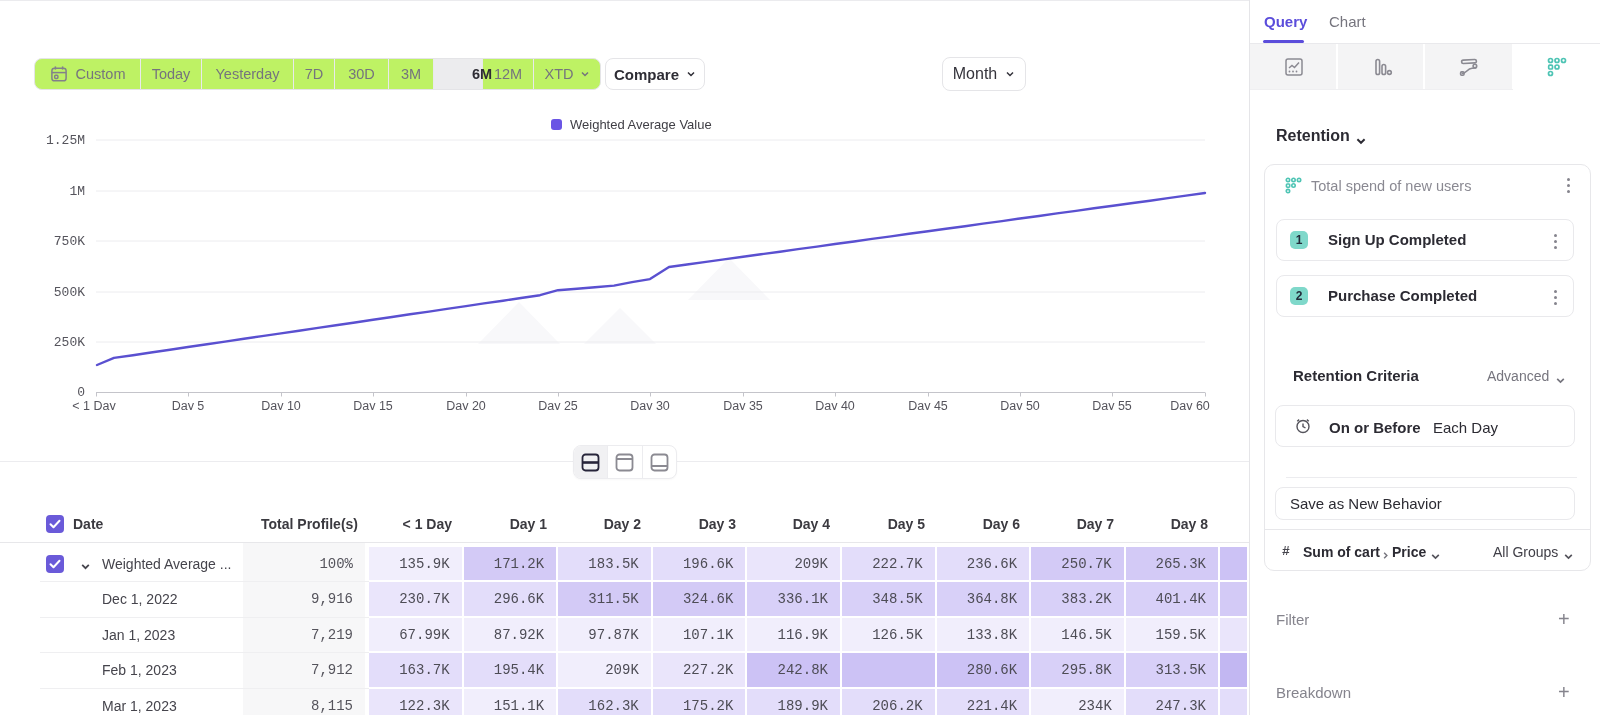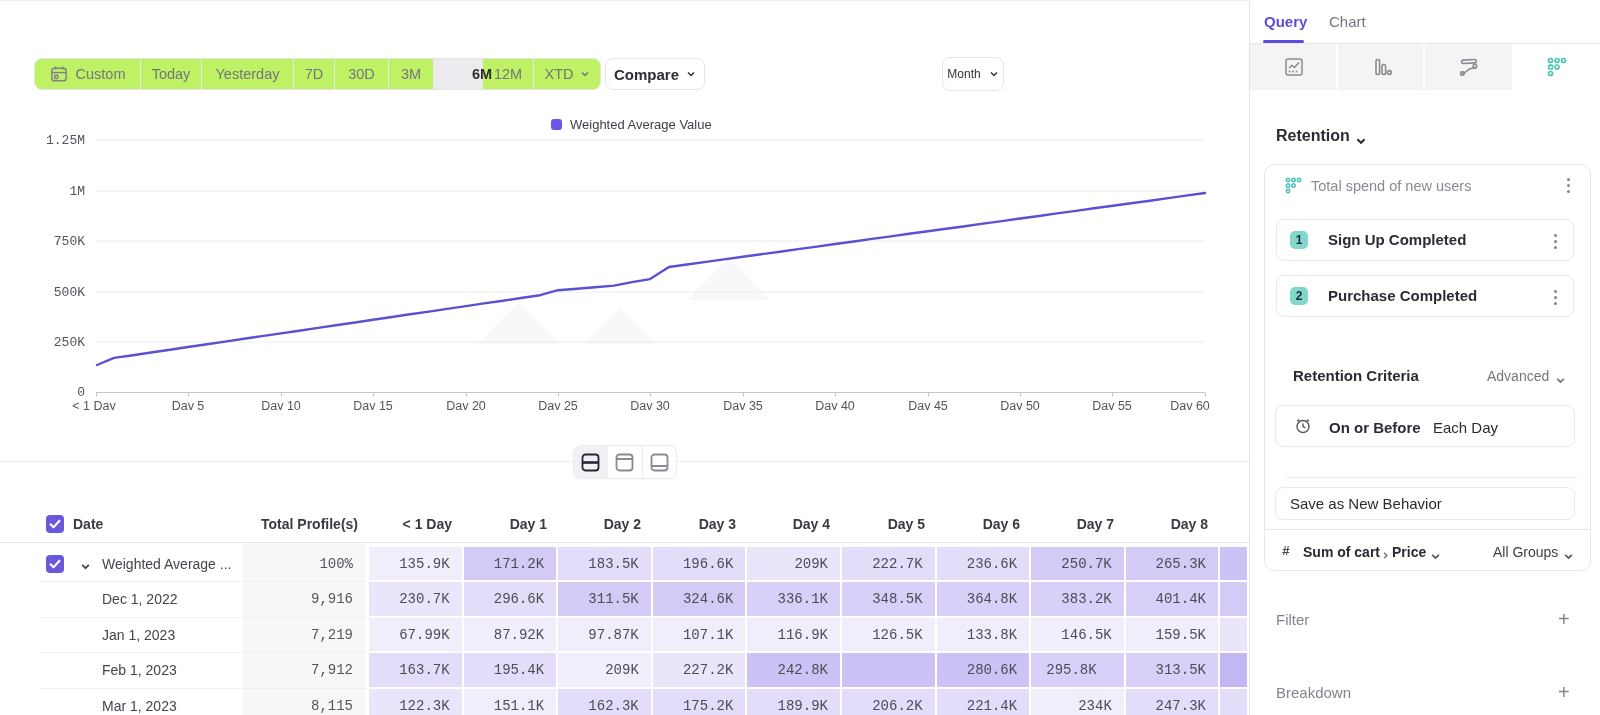--- a/index.html
+++ b/index.html
@@ -54,21 +54,21 @@
     </div>
   </div>
 
   <div class="abs btn" style="left:605px;top:58px;width:100px;height:32px;gap:7px;font-size:15px;font-weight:bold;color:#2e2d35;">
     Compare
     <svg class="chev" viewBox="0 0 10 10" fill="none" stroke="#2e2d35" stroke-width="1.5">
         <path d="M2 3.5 L5 6.5 L8 3.5"></path>
       </svg>
   </div>
 
-  <div class="abs btn" style="left:942px;top:57px;width:62px;height:34px;gap:8px;font-size:12px;">
+  <div class="abs btn" style="left:942px;top:57px;width:84px;height:34px;gap:8px;font-size:16px;">
     Month
     <svg class="chev" viewBox="0 0 10 10" fill="none" stroke="#34333b" stroke-width="1.5">
         <path d="M2 3.5 L5 6.5 L8 3.5"></path>
       </svg>
   </div>
 
   <div class="abs" style="left:551px;top:117px;display:flex;align-items:center;gap:8px;font-size:13px;color:#3f3e45;">
     <span style="width:11px;height:11px;border-radius:3px;background:#6a55e5;display:inline-block;"></span>
     Weighted Average Value
   </div>
@@ -257,21 +257,21 @@
   <div class="abs mono" style="left:558.2px;top:157.0px;width:80.6px;text-align:right;font-size:14px;color:#4d4c55;">209K</div>
   <div class="abs" style="left:652.8px;top:148.0px;width:92.6px;height:33.5px;background:#eae5fb;"></div>
   <div class="abs mono" style="left:652.8px;top:157.0px;width:80.6px;text-align:right;font-size:14px;color:#4d4c55;">227.2K</div>
   <div class="abs" style="left:747.4px;top:148.0px;width:92.6px;height:33.5px;background:#ccc2f5;"></div>
   <div class="abs mono" style="left:747.4px;top:157.0px;width:80.6px;text-align:right;font-size:14px;color:#4d4c55;">242.8K</div>
   <div class="abs" style="left:842.0px;top:148.0px;width:92.6px;height:33.5px;background:#ccc2f5;"></div>
   <div class="abs mono" style="left:842.0px;top:157.0px;width:80.6px;text-align:right;font-size:14px;color:#4d4c55;margin-top:42px;">260.9K</div>
   <div class="abs" style="left:936.6px;top:148.0px;width:92.6px;height:33.5px;background:#ccc2f5;"></div>
   <div class="abs mono" style="left:936.6px;top:157.0px;width:80.6px;text-align:right;font-size:14px;color:#4d4c55;">280.6K</div>
   <div class="abs" style="left:1031.2px;top:148.0px;width:92.6px;height:33.5px;background:#d8d0f8;"></div>
-  <div class="abs mono" style="left:1031.2px;top:157.0px;width:80.6px;text-align:center;font-size:14px;color:#4d4c55;">295.8K</div>
+  <div class="abs mono" style="left:1031.2px;top:157.0px;width:80.6px;text-align:right;font-size:14px;color:#4d4c55;">295.8K</div>
   <div class="abs" style="left:1125.8px;top:148.0px;width:92.2px;height:33.5px;background:#d8d0f8;"></div>
   <div class="abs mono" style="left:1125.8px;top:157.0px;width:80.2px;text-align:right;font-size:14px;color:#4d4c55;">313.5K</div>
   <div class="abs" style="left:1220.0px;top:148.0px;width:27.0px;height:33.5px;background:#c2b7f2;"></div>
   <div class="abs dlab" style="left:102px;top:192.5px;">Mar 1, 2023</div>
   <div class="abs mono" style="left:243px;top:192.5px;width:110px;text-align:right;font-size:14px;color:#55545c;">8,115</div>
   <div class="abs" style="left:369.0px;top:183.5px;width:92.6px;height:33.5px;background:#eae5fb;"></div>
   <div class="abs mono" style="left:369.0px;top:192.5px;width:80.6px;text-align:right;font-size:14px;color:#4d4c55;">122.3K</div>
   <div class="abs" style="left:463.6px;top:183.5px;width:92.6px;height:33.5px;background:#f1eefc;"></div>
   <div class="abs mono" style="left:463.6px;top:192.5px;width:80.6px;text-align:right;font-size:14px;color:#4d4c55;">151.1K</div>
   <div class="abs" style="left:558.2px;top:183.5px;width:92.6px;height:33.5px;background:#e3ddfa;"></div>

